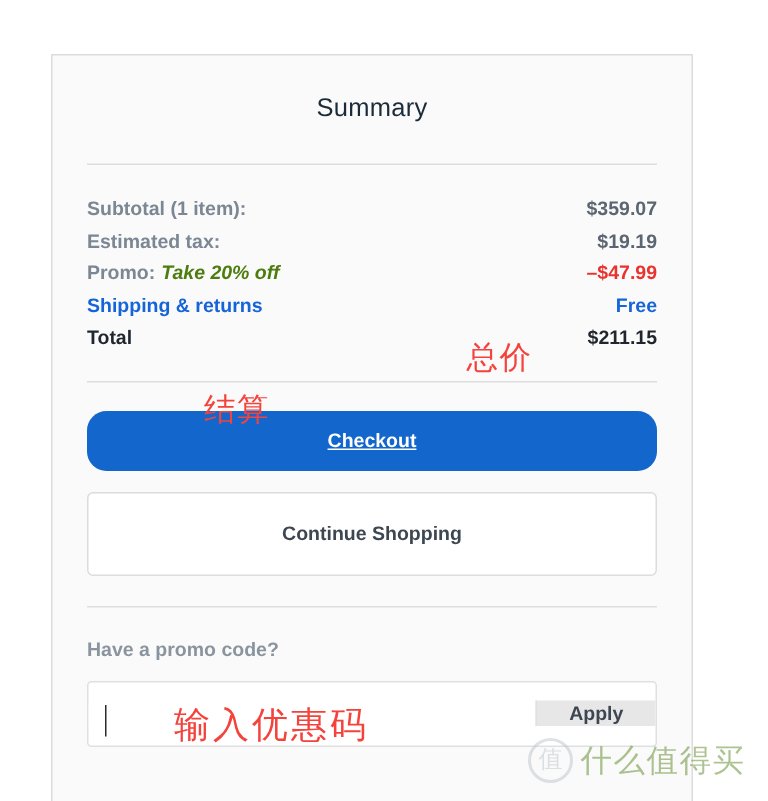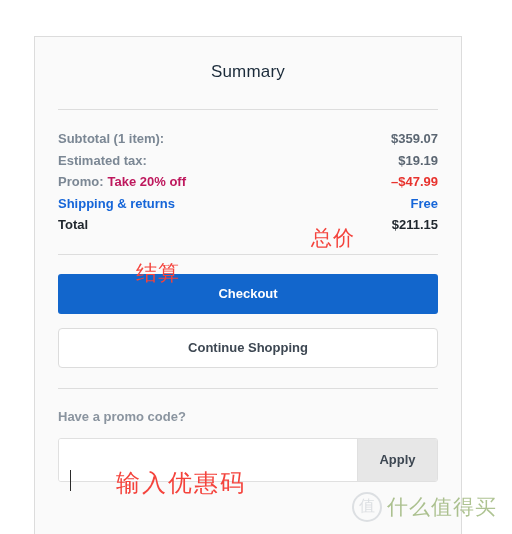--- a/index.html
+++ b/index.html
@@ -66,52 +66,54 @@
   }
   .line-label {
     color: #7b8794;
     font-weight: bold;
   }
   .line-value {
     color: #5b6672;
     font-weight: bold;
   }
   .line-extra {
-    color: #be185d;
+    color: #4d7c0f;
     font-weight: bold;
     margin-left: 4px;
+    font-style: italic;
   }
   .row-promo .line-value { color: #e8332e; margin-left: 32px; }
   .row-shipping .line-label,
   .row-shipping .line-value { color: #1565d8; }
   .row-total .line-label,
   .row-total .line-value { color: #1f262d; }
 
   
   #checkout-button {
     display: block;
     width: 100%;
     box-sizing: border-box;
     margin-top: 19px;
     height: 40px;
     background: #1266cc;
     border: none;
-    border-radius: 3px;
+    border-radius: 13px;
     color: #ffffff;
     font-family: "Liberation Sans", sans-serif;
     font-size: 13px;
     font-weight: bold;
     cursor: pointer;
+    text-decoration: underline;
   }
   #continue-shopping-button {
     display: block;
     width: 100%;
     box-sizing: border-box;
     margin-top: 14px;
-    height: 40px;
+    height: 56px;
     background: #ffffff;
     border: 1px solid #dcdcdc;
     border-radius: 4px;
     color: #3d4752;
     font-family: "Liberation Sans", sans-serif;
     font-size: 13px;
     font-weight: bold;
     cursor: pointer;
   }
 
@@ -124,20 +126,21 @@
   }
   #promo-row {
     display: flex;
     margin-top: 14px;
     height: 44px;
     border: 1px solid #e0e0e0;
     border-radius: 3px;
     background: #ffffff;
     box-sizing: border-box;
     overflow: hidden;
+    align-items: center;
   }
   #promo-input {
     flex: 1 1 auto;
     border: none;
     outline: none;
     background: #ffffff;
     padding: 0 14px;
     font-family: "Liberation Sans", sans-serif;
     font-size: 14px;
     color: #23292f;

